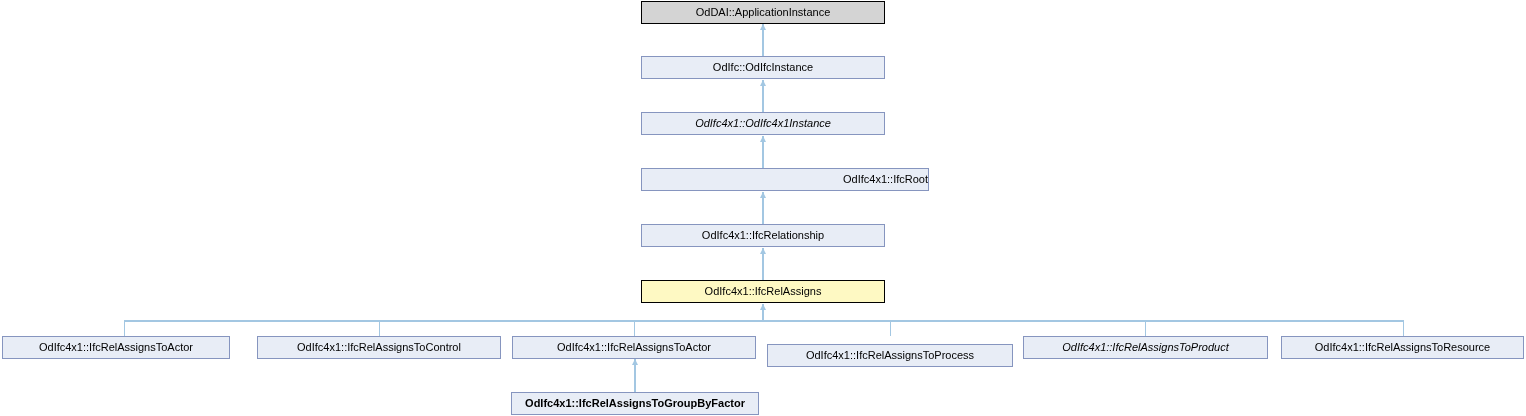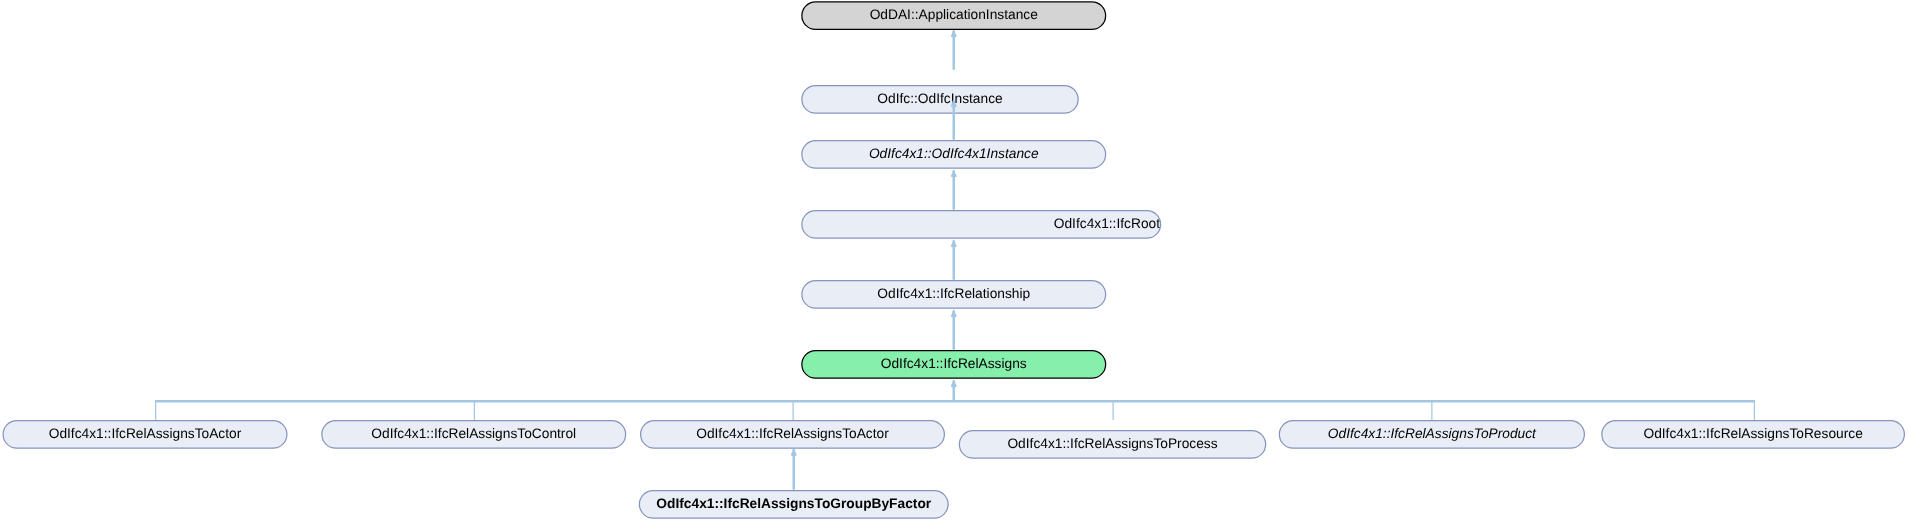--- a/index.html
+++ b/index.html
@@ -1,15 +1,15 @@
 <!DOCTYPE html>
 <html><head>
 <meta charset="utf-8">
 <style>
-  * { margin: 0; padding: 0; box-sizing: border-box; border-radius: 25px; }
+  * { margin: 0; padding: 0; box-sizing: border-box; }
   html, body { background: #ffffff; }
   body { font-family: "Liberation Sans", sans-serif; }
 
   .canvas {
     position: relative;
     width: 1526px;
     height: 416px;
     background: #ffffff;
     overflow: hidden;
   }
@@ -26,21 +26,21 @@
     white-space: nowrap;
     overflow: hidden;
     cursor: pointer;
   }
   .node.root {
     background: #d4d4d4;
     border-color: #000000;
     cursor: default;
   }
   .node.current {
-    background: #86efac;
+    background: #fef9c3;
     border-color: #000000;
     cursor: default;
   }
 
   .vline {
     position: absolute;
     width: 1.5px;
     background: #a3c7e2;
   }
   .hline {
@@ -57,21 +57,21 @@
     border-bottom: 6px solid #a3c7e2;
   }
 </style>
 </head>
 <body>
 
 <div class="canvas">
 
   <div class="node root" style="left:641px; top:1px; width:244px;">OdDAI::ApplicationInstance</div>
 
-  <div class="node" style="left:641px; top:68px; width:222px;">OdIfc::OdIfcInstance</div>
+  <div class="node" style="left:641px; top:56px; width:244px;">OdIfc::OdIfcInstance</div>
 
   <div class="node" style="left:641px; top:112px; width:244px;font-style:italic;">OdIfc4x1::OdIfc4x1Instance</div>
 
   <div class="node" style="left:641px; top:168px; width:288px;text-align:right;">OdIfc4x1::IfcRoot</div>
 
   <div class="node" style="left:641px; top:224px; width:244px;">OdIfc4x1::IfcRelationship</div>
 
   <div class="node current" style="left:641px; top:280px; width:244px;">OdIfc4x1::IfcRelAssigns</div>
 
   <div class="node" style="left:2px; top:336px; width:228px;">OdIfc4x1::IfcRelAssignsToActor</div>

